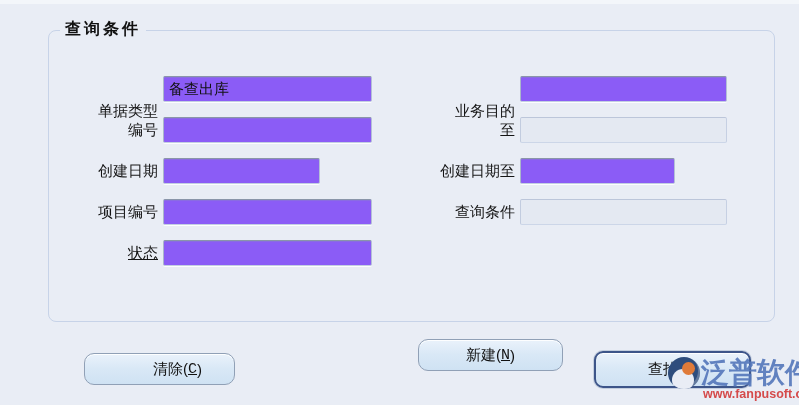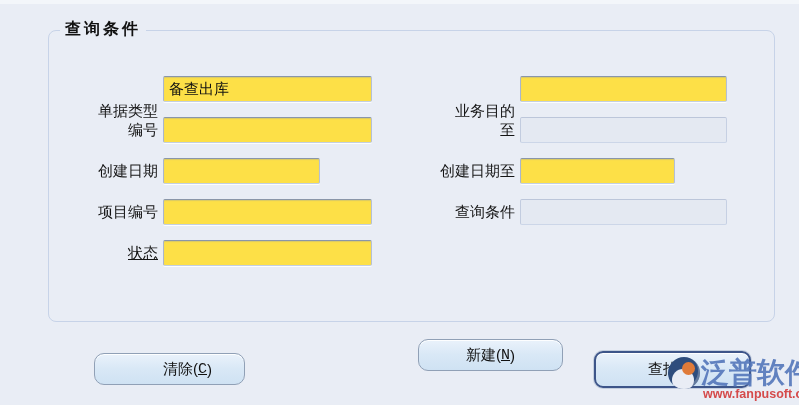--- a/index.html
+++ b/index.html
@@ -24,21 +24,21 @@
     background:#e9edf5; padding:0 5px;
     font-size:16px; font-weight:bold; letter-spacing:3px; color:#111;
     white-space:nowrap;
   }
   .fld-label {
     position:absolute; height:26px; line-height:26px;
     font-size:15px; color:#141414; text-align:right; white-space:nowrap;
   }
   .fld-input {
     position:absolute; height:26px;
-    background:#fde047;
+    background:#8b5cf6;
     border:1px solid;
     border-color:#8a96a9 #b4c0d6 #c3cfe2 #aab6cc;
     border-radius:2px;
     box-shadow:0 1px 0 rgba(255,255,255,0.85), inset 0 1px 1px rgba(140,152,175,0.30);
     font-family:"Liberation Sans", sans-serif;
     font-size:15px; color:#111; padding:0 5px;
     outline:none;
   }
   .fld-input:disabled, .fld-input.disabled {
     background:#e4e9f2;
@@ -60,21 +60,21 @@
   
   .btn {
     position:absolute; height:32px;
     display:flex; align-items:center; justify-content:center;
     background:linear-gradient(180deg,#eaf2fb 0%,#d9e8f6 48%,#cfe2f3 100%);
     border:1px solid #90a0b6; border-radius:10px;
     box-shadow:inset 0 1px 0 rgba(255,255,255,0.9);
     font-family:"Liberation Sans", sans-serif;
     font-size:15px; color:#111; cursor:pointer; white-space:nowrap;
   }
-  .btn-clear { left:94px;  top:353px; width:151px;padding-left:36px; }
+  .btn-clear { left:84px;  top:353px; width:151px;padding-left:36px; }
   .btn-new   { left:418px; top:339px; width:145px; }
   .btn-find  {
     left:594px; top:351px; width:157px; height:37px;
     border:2px solid #3d5589; border-radius:9px;
     box-shadow:inset 0 1px 0 rgba(255,255,255,0.9), 0 0 0 1px #c3cede;
   }
   .mn {
     font-family:"Liberation Mono", monospace;
     text-decoration:underline; font-size:15px;
   }

